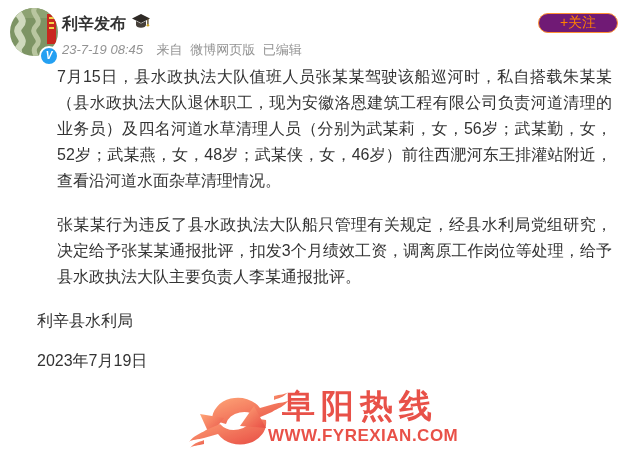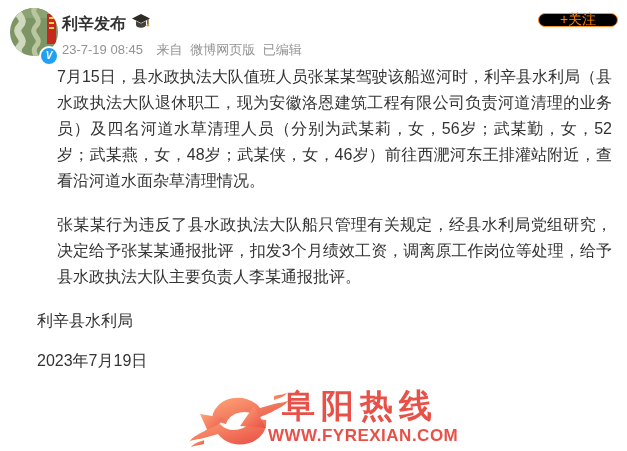--- a/index.html
+++ b/index.html
@@ -30,24 +30,24 @@
   }
   .username{
     font-size:16px;font-weight:bold;color:#333;cursor:pointer;white-space:nowrap;
   }
   .cap-icon{display:inline-block;}
   .meta{
     position:absolute;left:62px;top:41px;
     font-size:13px;color:#939393;white-space:nowrap;
   }
   .meta span{margin-right:4px;}
-  .meta .time{margin-right:10px;}
+  .meta .time{margin-right:10px;font-style:italic;}
   .follow-btn{
-    position:absolute;left:538px;top:13px;width:80px;height:14px;
-    border:1px solid #ff9234;border-radius:15px;background:#000000;
+    position:absolute;left:538px;top:13px;width:80px;height:20px;
+    border:1px solid #ff9234;border-radius:15px;background:#701a75;
     color:#ff8200;font-size:14px;font-family:inherit;
     display:flex;align-items:center;justify-content:center;
     cursor:pointer;padding:0;
   }
 
   
   .content{
     position:absolute;left:57px;top:64px;width:555px;
     font-size:16px;line-height:26px;color:#333;
     text-align:justify;
@@ -105,21 +105,21 @@
   <div class="meta">
     <span class="time">23-7-19 08:45</span>
     <span>来自</span>
     <span>微博网页版</span>
     <span>已编辑</span>
   </div>
 
   <button class="follow-btn">+关注</button>
 
   <div class="content">
-    <p>7月15日，县水政执法大队值班人员张某某驾驶该船巡河时，利辛县水利局（县水政执法大队退休职工，现为安徽洛恩建筑工程有限公司负责河道清理的业务员）及四名河道水草清理人员（分别为武某莉，女，56岁；武某勤，女，52岁；武某燕，女，48岁；武某侠，女，46岁）前往西淝河东王排灌站附近，查看沿河道水面杂草清理情况。</p>
+    <p>7月15日，县水政执法大队值班人员张某某驾驶该船巡河时，私自搭载朱某某（县水政执法大队退休职工，现为安徽洛恩建筑工程有限公司负责河道清理的业务员）及四名河道水草清理人员（分别为武某莉，女，56岁；武某勤，女，52岁；武某燕，女，48岁；武某侠，女，46岁）前往西淝河东王排灌站附近，查看沿河道水面杂草清理情况。</p>
     <p>张某某行为违反了县水政执法大队船只管理有关规定，经县水利局党组研究，决定给予张某某通报批评，扣发3个月绩效工资，调离原工作岗位等处理，给予县水政执法大队主要负责人李某通报批评。</p>
     <p class="sig">利辛县水利局</p>
     <p class="sig">2023年7月19日</p>
   </div>
 
   <div class="watermark">
     <svg class="wm-logo" width="102" height="66" viewBox="0 0 102 66">
       <defs>
         <linearGradient id="wmg" x1="0" y1="0" x2="1" y2="1">
           <stop offset="0" stop-color="#ff9a66"></stop>

